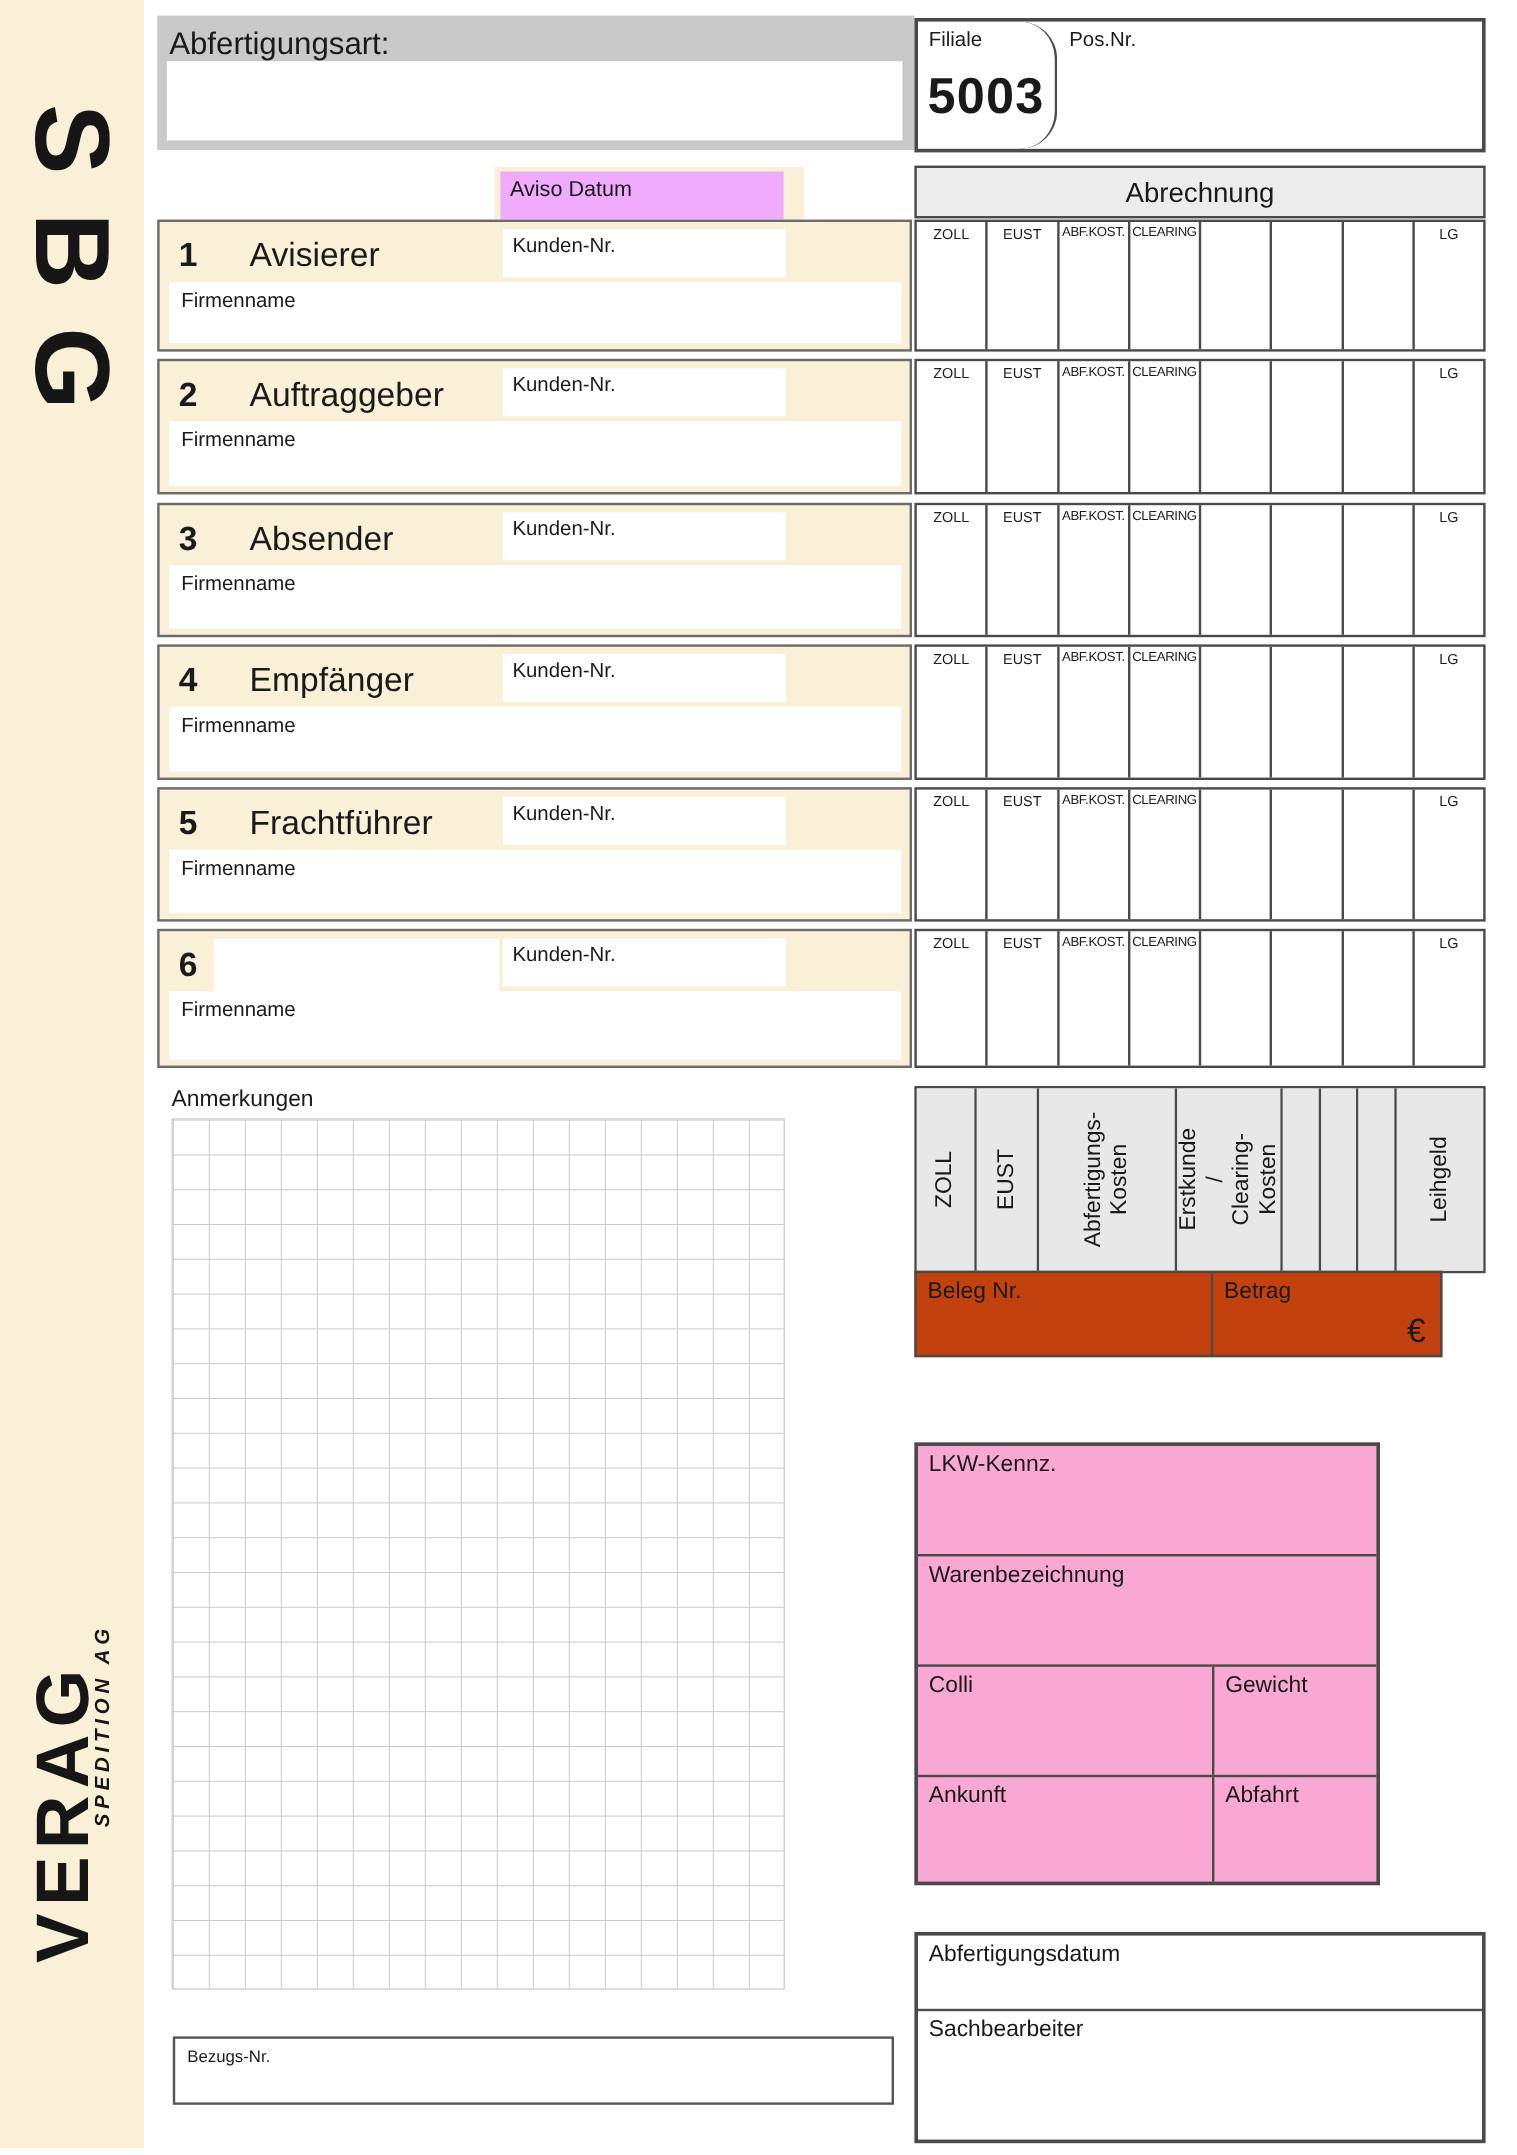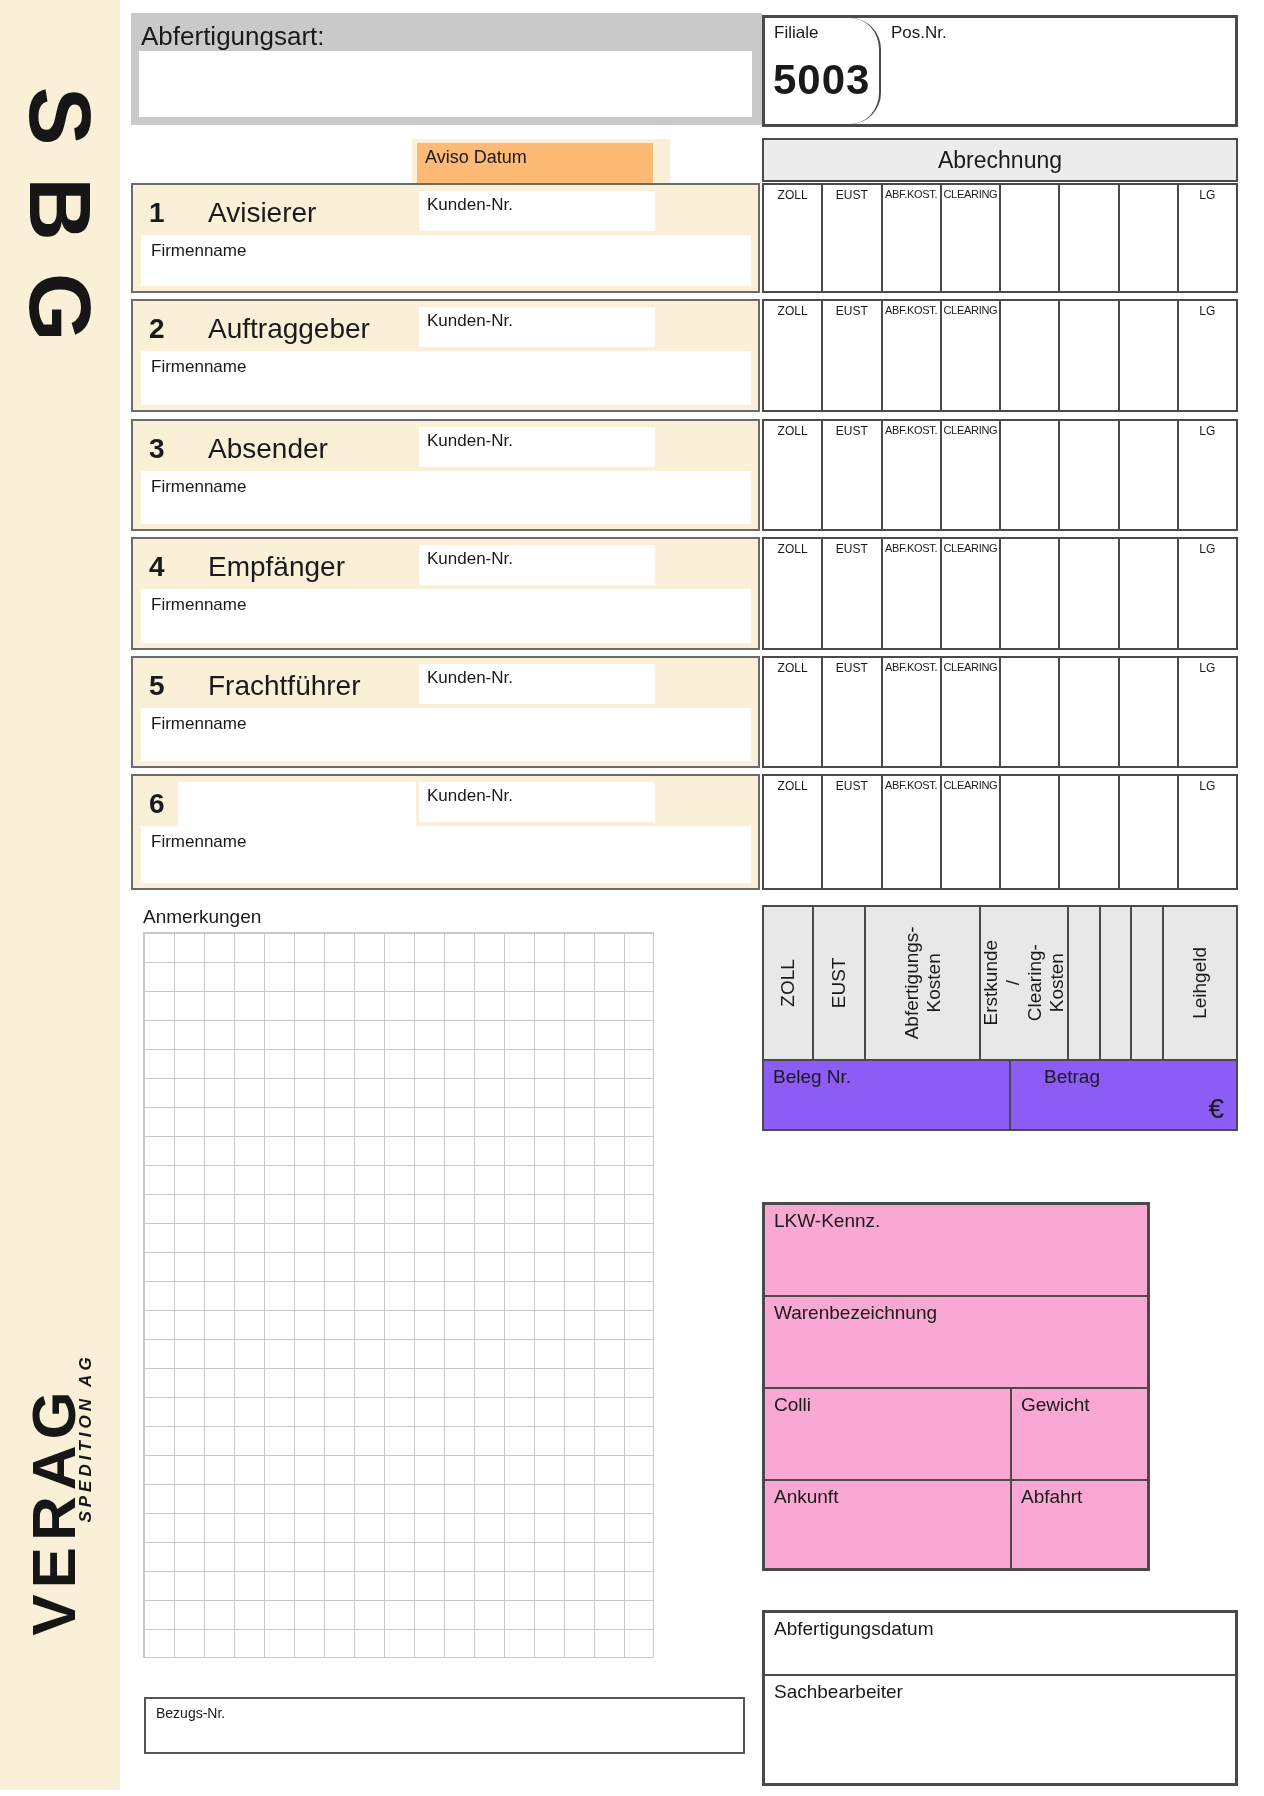--- a/index.html
+++ b/index.html
@@ -21,21 +21,21 @@
 
   
   .filbox { position:absolute; left:762px; top:15px; width:476px; height:112px; border:3px solid #4a4a4a; background:#fff; }
   .filbox .fil { position:absolute; left:0; top:0; bottom:0; width:116px; border-right:2px solid #4a4a4a;border-radius:31px; }
   .filbox .fil .lab { position:absolute; left:9px; top:5px; font-size:17px; }
   .filbox .fil .num { position:absolute; left:8px; top:38px; font-size:42px; font-weight:800; letter-spacing:1px; }
   .filbox .pos { position:absolute; left:126px; top:5px; font-size:17px; }
 
   
   .aviso { position:absolute; left:412px; top:139px; width:258px; height:44px; background:#faf0d8; }
-  .aviso .fld { position:absolute; left:5px; top:4px; width:236px; bottom:0; background:#fdba74; }
+  .aviso .fld { position:absolute; left:5px; top:4px; width:236px; bottom:0; background:#f0abfc; }
   .aviso .fld .lab { position:absolute; left:8px; top:4px; font-size:18px; }
 
   
   .sec { position:absolute; left:131px; width:629px; background:#faf0d8; border:2px solid #6b6b6b; }
   .sec .num { position:absolute; left:16px; top:12px; font-size:28px; font-weight:800; }
   .sec .name { position:absolute; left:50px; top:12px; font-size:28px;margin-left:25px; }
   .sec .kunden { position:absolute; left:286px; top:6px; width:236px; height:40px; background:#fff; }
   .sec .kunden .lab { position:absolute; left:8px; top:4px; font-size:17px; }
   .sec .firma { position:absolute; left:8px; width:610px; top:50px; bottom:5px; background:#fff; }
   .sec .firma .lab { position:absolute; left:10px; top:6px; font-size:17px; }
@@ -46,23 +46,23 @@
   .trow { position:absolute; left:762px; width:476px; border:2px solid #4a4a4a; background:#fff; display:flex; }
   .tcell { flex:1; border-right:2px solid #4a4a4a; text-align:center; padding-top:3px; font-size:12px; overflow:hidden; }
   .tcell:last-child { border-right:none; }
   .tcell:nth-child(3), .tcell:nth-child(4) { font-size:11px; letter-spacing:-0.3px; }
 
   .legendrow { position:absolute; left:762px; top:905px; width:476px; height:156px; border:2px solid #4a4a4a; display:flex; background:#e8e8e8; }
   .lcell { flex:1; border-right:2px solid #4a4a4a; background:#e8e8e8; display:flex; align-items:center; justify-content:center; }
   .lcell:last-child { border-right:none; }
   .lcell span { transform:rotate(-90deg); font-size:19px; white-space:pre-line; text-align:center; line-height:1.15; }
 
-  .belegrow { position:absolute; left:762px; top:1059px; width:476px; height:72px; border:2px solid #4a4a4a; background:#8b5cf6; display:flex; }
+  .belegrow { position:absolute; left:762px; top:1059px; width:440px; height:72px; border:2px solid #4a4a4a; background:#c2410c; display:flex; }
   .belegrow .c1 { width:247px; border-right:2px solid #4a4a4a; position:relative; }
-  .belegrow .c2 { flex:1; position:relative;margin-left:24px; }
+  .belegrow .c2 { flex:1; position:relative; }
   .belegrow .lab { position:absolute; left:9px; top:5px; font-size:19px; }
   .belegrow .euro { position:absolute; right:12px; bottom:4px; font-size:28px; }
 
   
   .anm-label { position:absolute; left:143px; top:906px; font-size:19px; }
   .grid { position:absolute; left:143px; top:932px; width:511px; height:726px; border:1px solid #c9c9c9; background-color:#fff;
     background-image:linear-gradient(to right,#c9c9c9 1px,transparent 1px),linear-gradient(to bottom,#c9c9c9 1px,transparent 1px);
     background-size:30px 29px; }
 
   

